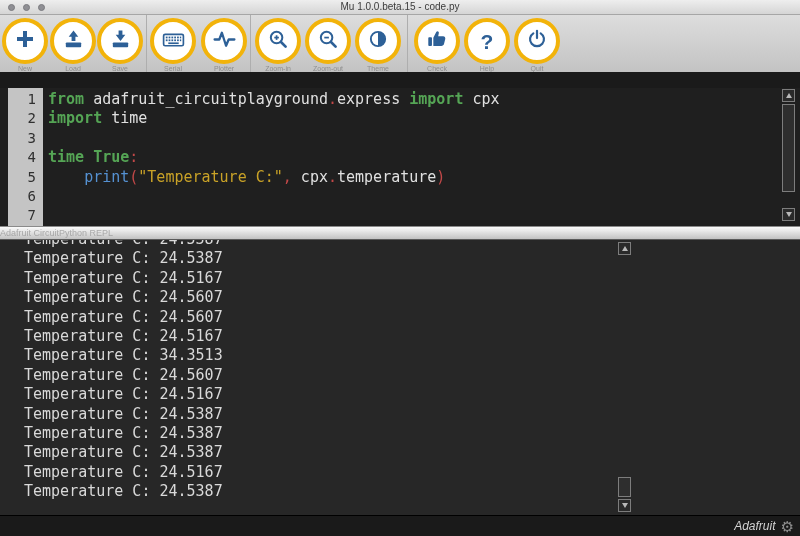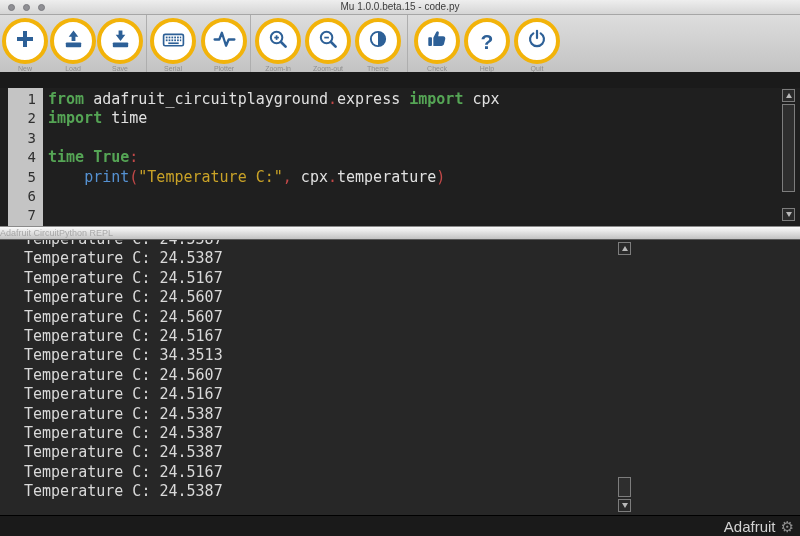--- a/index.html
+++ b/index.html
@@ -71,21 +71,21 @@
   #serial { left:0; top:240px; width:800px; height:275px; background:#272727;
     overflow:hidden; padding-left:24px; }
   .serial-line { height:19.4px; line-height:19.4px; white-space:pre;
     font-family:"DejaVu Sans Mono", monospace; font-size:15px; color:#d9d9d9; }
   .serial-line:first-child { margin-top:-10px; }
 
   
   #statusbar { left:0; top:515px; width:800px; height:21px; background:#1a1a1a;
     border-top:1px solid #000; display:flex; align-items:center;
     justify-content:flex-end; padding-right:6px; gap:5px; }
-  #brand-label { font-size:15px; color:#d2d2d2; }
+  #brand-label { font-size:12px; color:#d2d2d2;font-style:italic; }
   #gear { font-size:15px; color:#8d8d8d; line-height:1; cursor:pointer; }
 </style>
 </head>
 <body>
 
 <div id="app">
 
   <div id="titlebar" class="abs">
     <span class="traffic" style="left:8px"></span>
     <span class="traffic" style="left:23px"></span>

